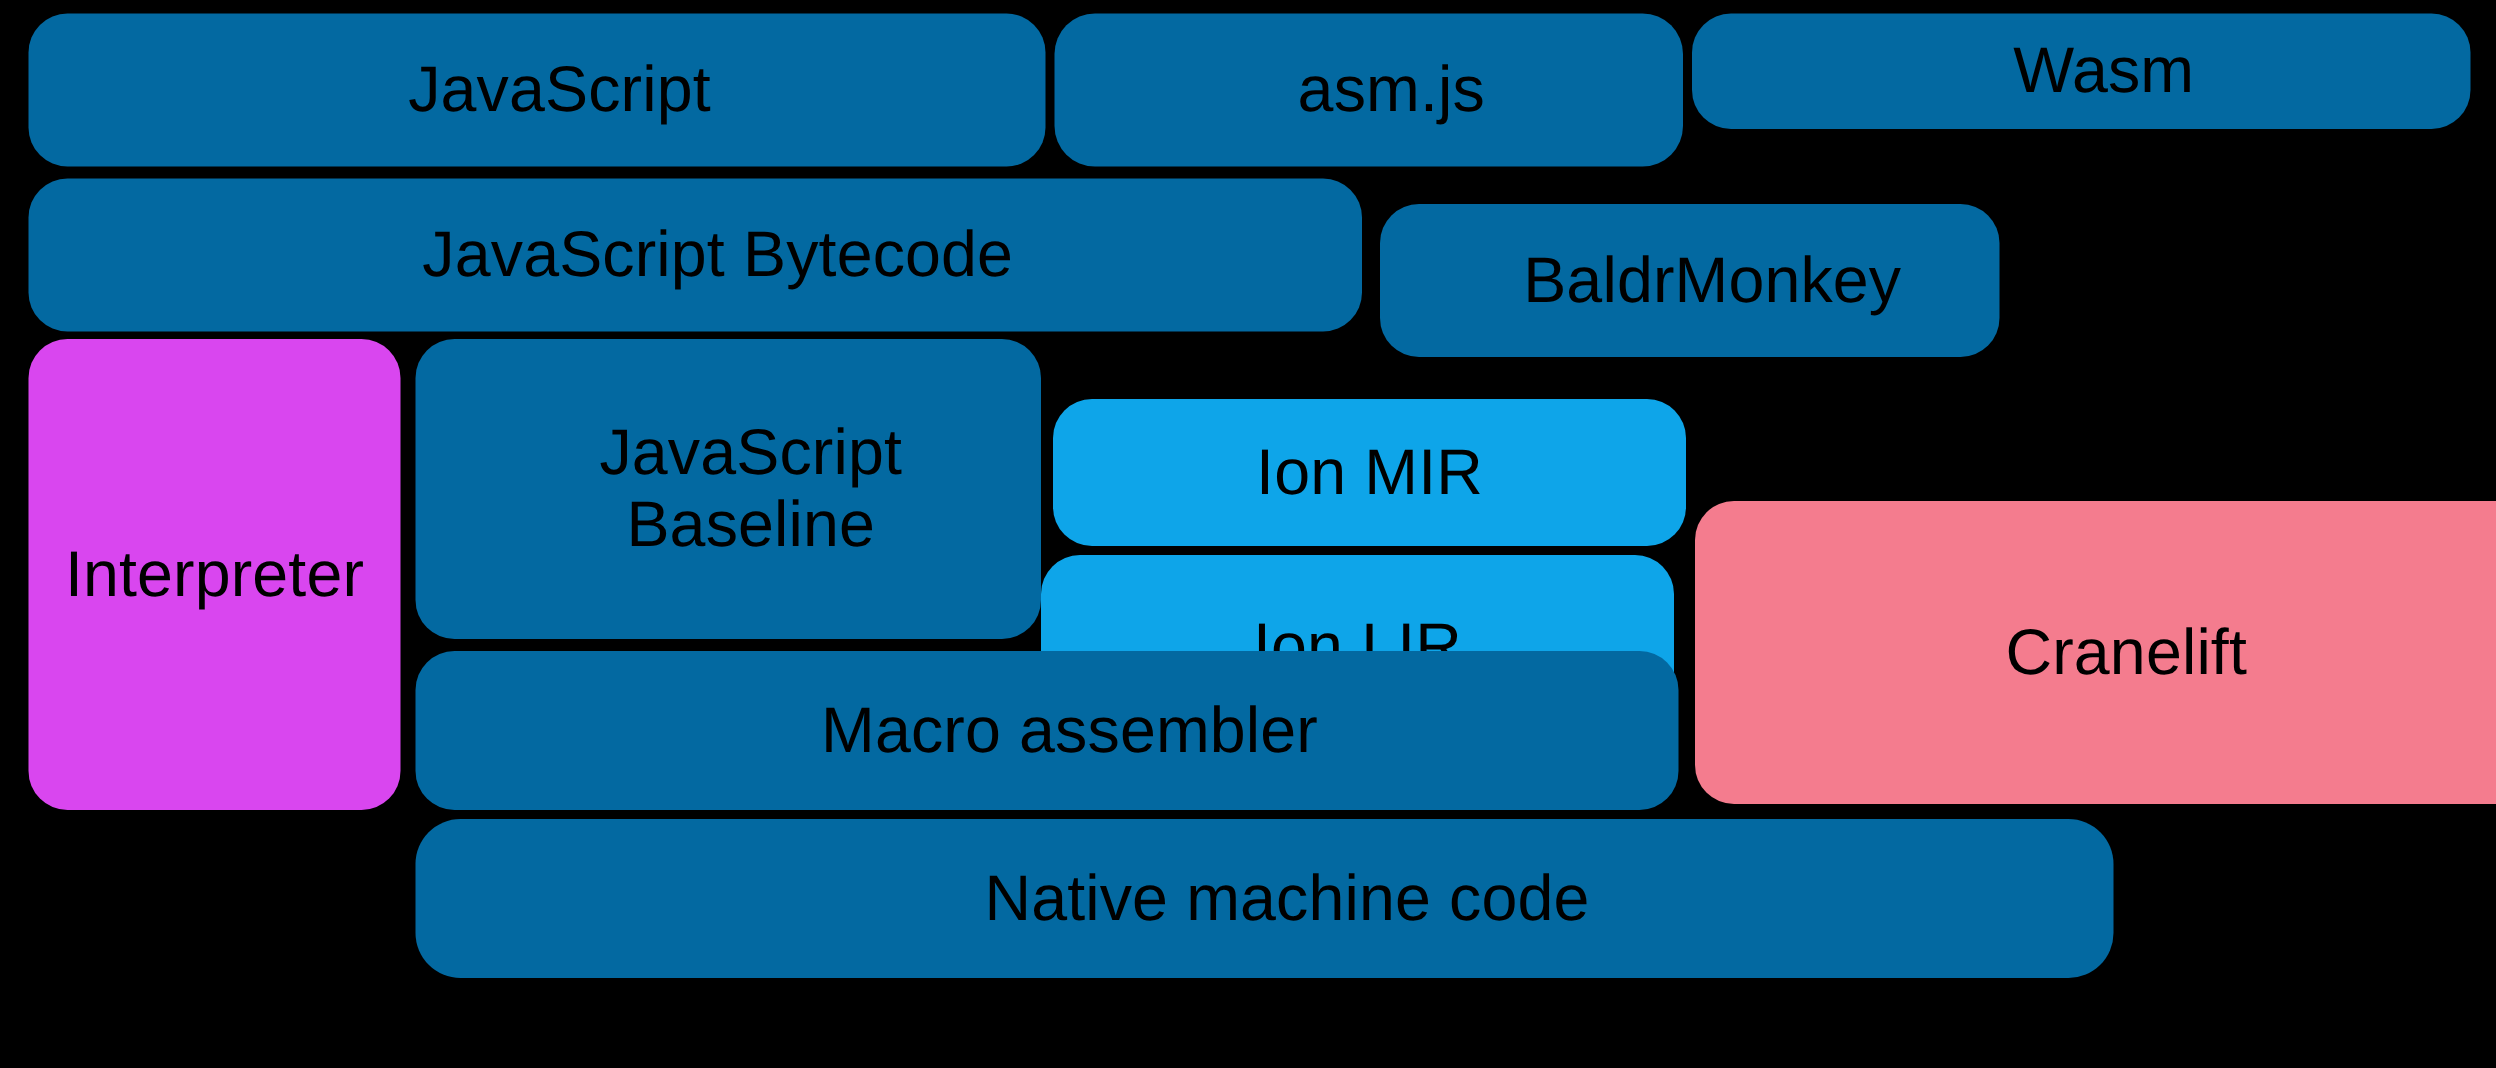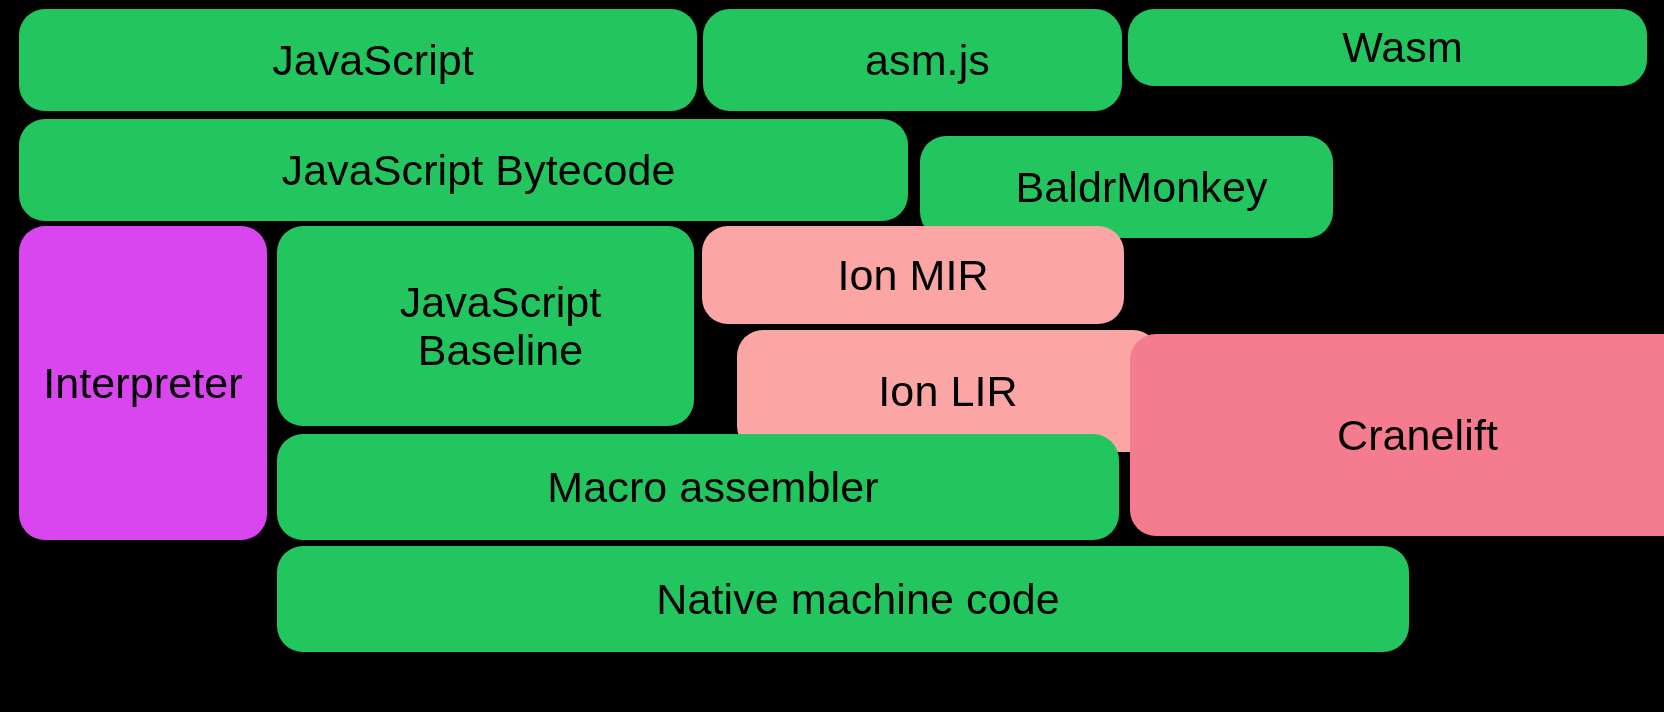--- a/index.html
+++ b/index.html
@@ -28,35 +28,35 @@
     justify-content: center;
     text-align: center;
     color: #000000;
     font-size: 43px;
     line-height: 1.12;
     font-weight: 400;
     letter-spacing: 0.1px;
     white-space: pre-line;
     padding: 0 10px;
   }
-  .fill-white  { background: #22c55e; padding-left: 40px; }
+  .fill-white  { background: #0369a1; padding-left: 40px; }
   .fill-gray   { background: #d946ef; }
-  .fill-green  { background: #fca5a5; }
+  .fill-green  { background: #0ea5e9; margin-top: 40px; }
   .fill-pink   { background: #f47c8e; }
 </style>
 </head>
 <body>
 
 <div id="diagram" style="background: rgb(0, 0, 0);">
     <div class="node fill-white" style="left: 19px; top: 9px; width: 678px; height: 102px;">JavaScript</div>
     <div class="node fill-white" style="left: 703px; top: 9px; width: 419px; height: 102px; border-radius: 27px;">asm.js</div>
     <div class="node fill-white" style="left: 1128px; top: 9px; width: 519px; height: 77px;">Wasm</div>
     <div class="node fill-white" style="left: 19px; top: 119px; width: 889px; height: 102px;">JavaScript Bytecode</div>
     <div class="node fill-white" style="left: 920px; top: 136px; width: 413px; height: 102px;">BaldrMonkey</div>
     <div class="node fill-gray" style="left: 19px; top: 226px; width: 248px; height: 314px;">Interpreter</div>
     <div class="node fill-white" style="left: 277px; top: 226px; width: 417px; height: 200px;">JavaScript
 Baseline</div>
     <div class="node fill-green" style="left: 702px; top: 226px; width: 422px; height: 98px;">Ion MIR</div>
-    <div class="node fill-green" style="left: 737px; top: 330px; width: 422px; height: 122px;">Ion LIR</div>
+    <div class="node fill-green" style="left: 694px; top: 330px; width: 422px; height: 122px;">Ion LIR</div>
     <div class="node fill-pink" style="left: 1130px; top: 334px; width: 575px; height: 202px;">Cranelift</div>
     <div class="node fill-white" style="left: 277px; top: 434px; width: 842px; height: 106px;">Macro assembler</div>
-    <div class="node fill-white" style="left: 277px; top: 546px; width: 1132px; height: 106px;">Native machine code</div>
+    <div class="node fill-white" style="left: 277px; top: 546px; width: 1132px; height: 106px; border-radius: 30px;">Native machine code</div>
   </div>
 
 </body></html>

